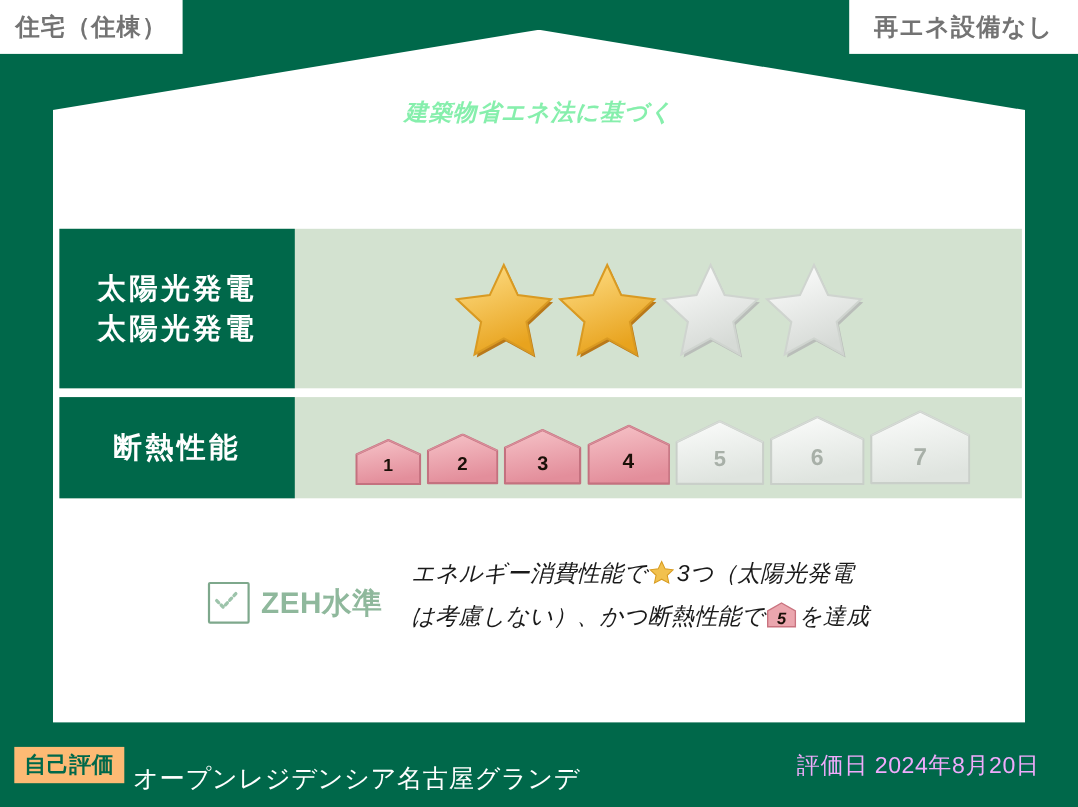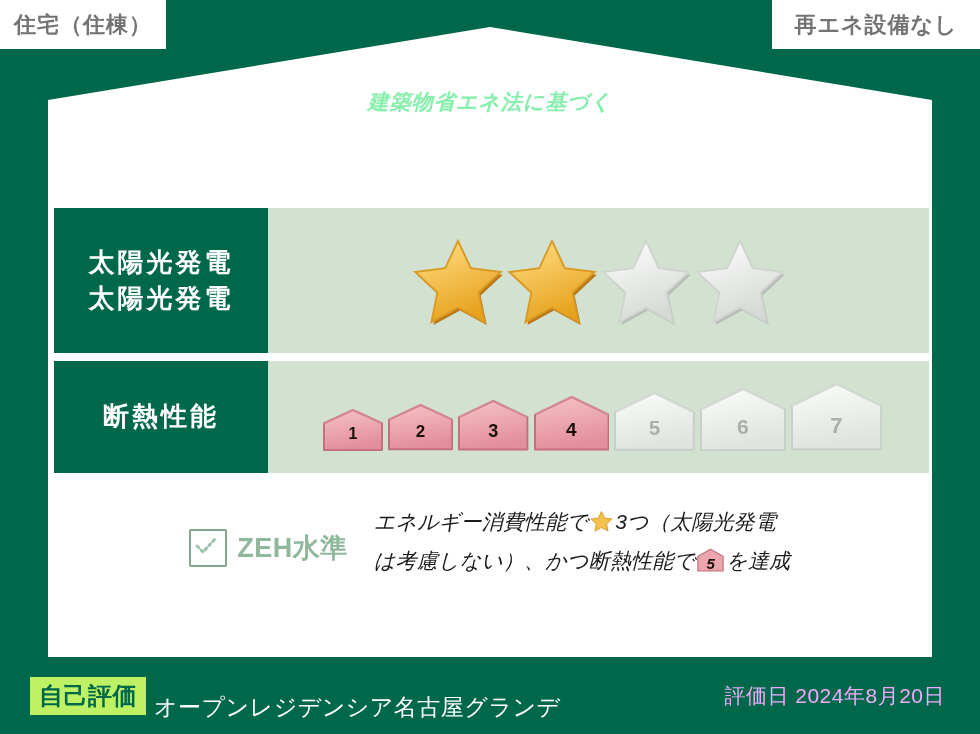--- a/index.html
+++ b/index.html
@@ -50,21 +50,21 @@
   }
 
   
   .row{
     position:absolute;
     left:54px; width:875px;
     background:#d3e2d0;
     display:flex; align-items:stretch;
   }
   #row-energy{ top:208px; height:145px; }
-  #row-insulation{ top:361px; height:112px; }
+  #row-insulation{ top:361px; height:92px; }
 
   .row-label{
     background:#00684a;
     color:#ffffff;
     font-weight:bold;
     font-size:26px;
     letter-spacing:3px;
     width:214px;
     flex:0 0 214px;
     display:flex;align-items:center;justify-content:center;
@@ -131,23 +131,23 @@
     font-style:italic;
   }
   .inline-ico{ display:inline-block;vertical-align:-4px;margin:0 2px; }
 
   
   .bottom-bar{
     position:absolute;left:0;bottom:0;width:980px;height:77px;
     display:flex;align-items:center;
   }
   .eval-badge{
-    margin-left:30px;
-    background:#bef264;color:#00684a;
-    font-weight:bold;font-size:24px;letter-spacing:0.5px;
+    margin-left:13px;
+    background:#fdba74;color:#00684a;
+    font-weight:bold;font-size:20px;letter-spacing:0.5px;
     padding:3px 9px;
     white-space:nowrap;
   }
   .building-name{
     color:#ffffff;font-size:23px;margin-left:8px;white-space:nowrap;
     letter-spacing:0.5px;
     margin-top:24px;
   }
   .eval-date{
     color:#f0abfc;font-size:21px;

